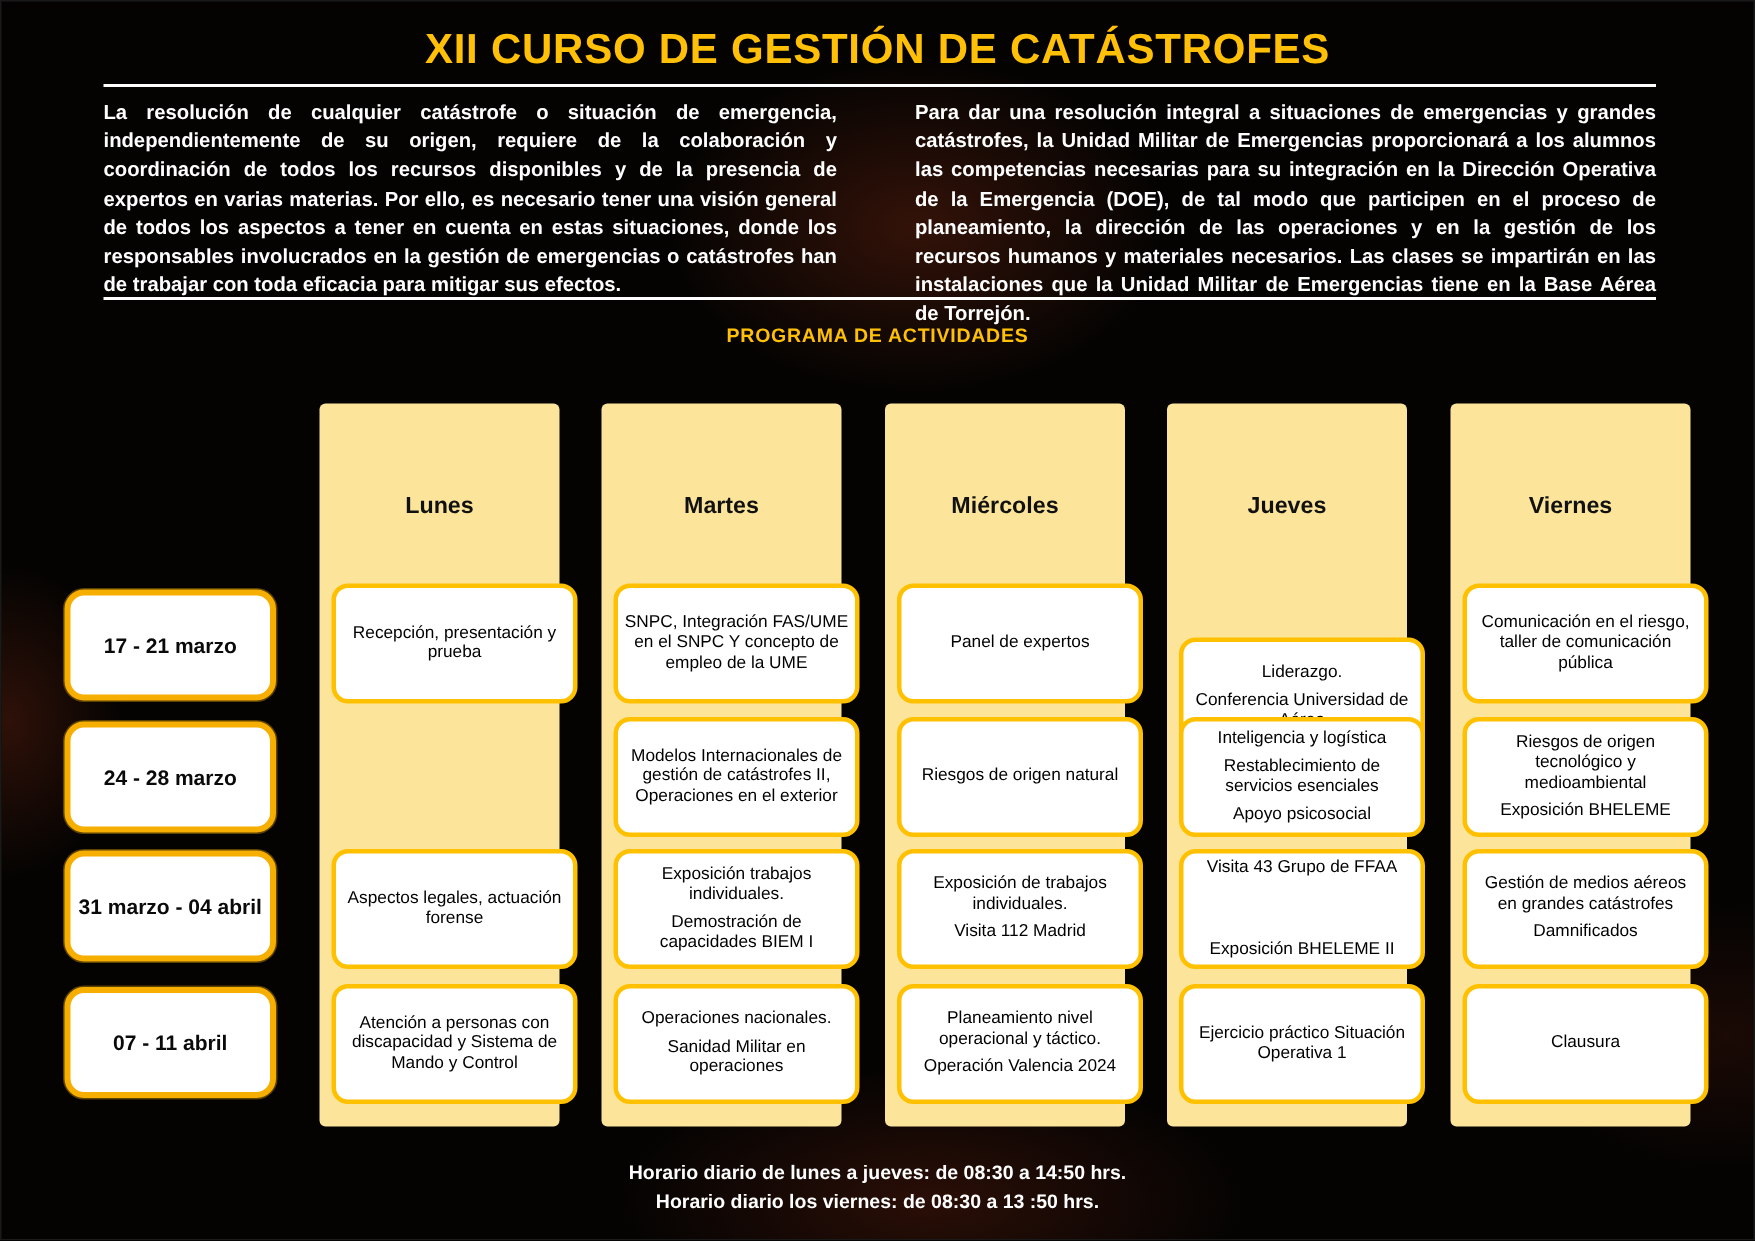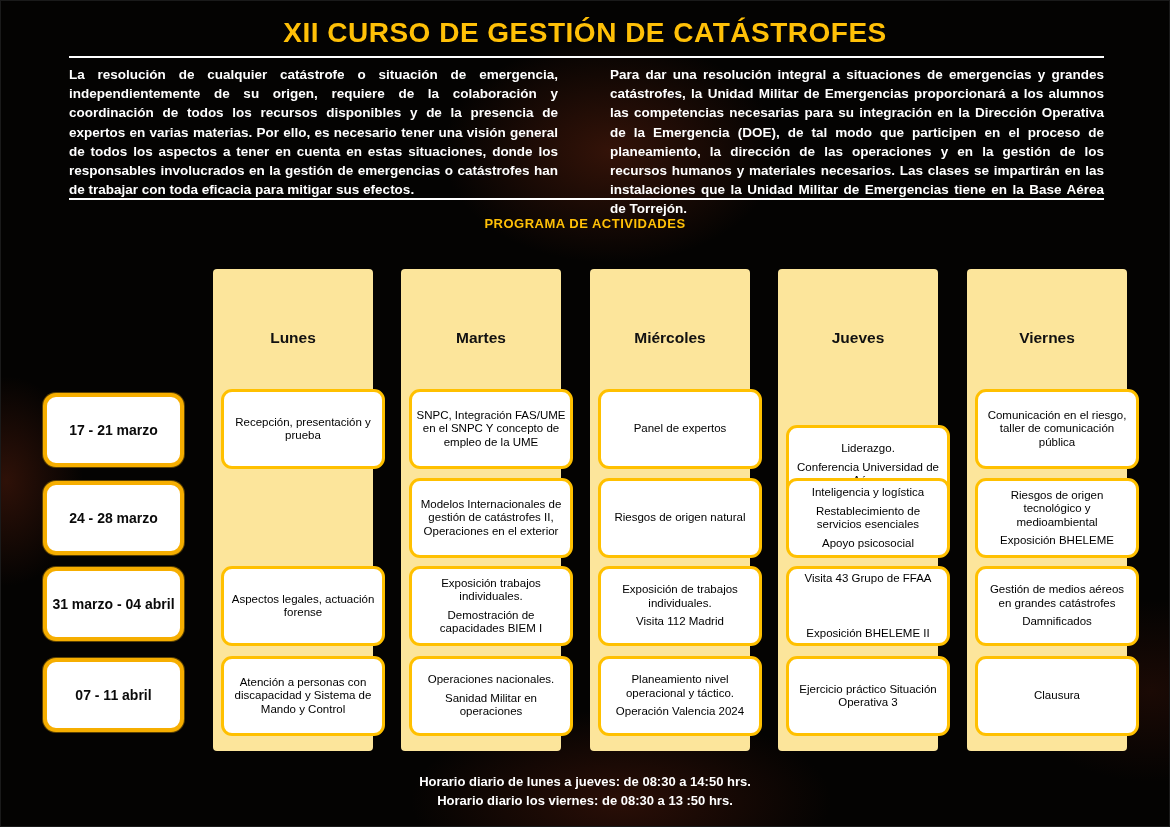--- a/index.html
+++ b/index.html
@@ -176,21 +176,21 @@
         <div class="day-cell" style="top: 209px;">
           <p>Inteligencia y logística</p>
           <p>Restablecimiento de servicios esenciales</p>
           <p>Apoyo psicosocial</p>
         </div>
         <div class="day-cell" style="top: 297px; gap: 36px;">
           <p>Visita 43 Grupo de FFAA</p>
           <p>Exposición BHELEME II</p>
         </div>
         <div class="day-cell" style="top: 387px;">
-          <p>Ejercicio práctico Situación Operativa 3</p>
+          <p>Ejercicio práctico Situación Operativa 1</p>
         </div>
       </div>
       <div class="day-col" style="left: 966px;">
         <div class="day-header">Viernes</div>
         <div class="day-cell" style="top: 120px;">
           <p>Comunicación en el riesgo, taller de comunicación pública</p>
         </div>
         <div class="day-cell" style="top: 209px;">
           <p>Riesgos de origen tecnológico y medioambiental</p>
           <p>Exposición BHELEME</p>

